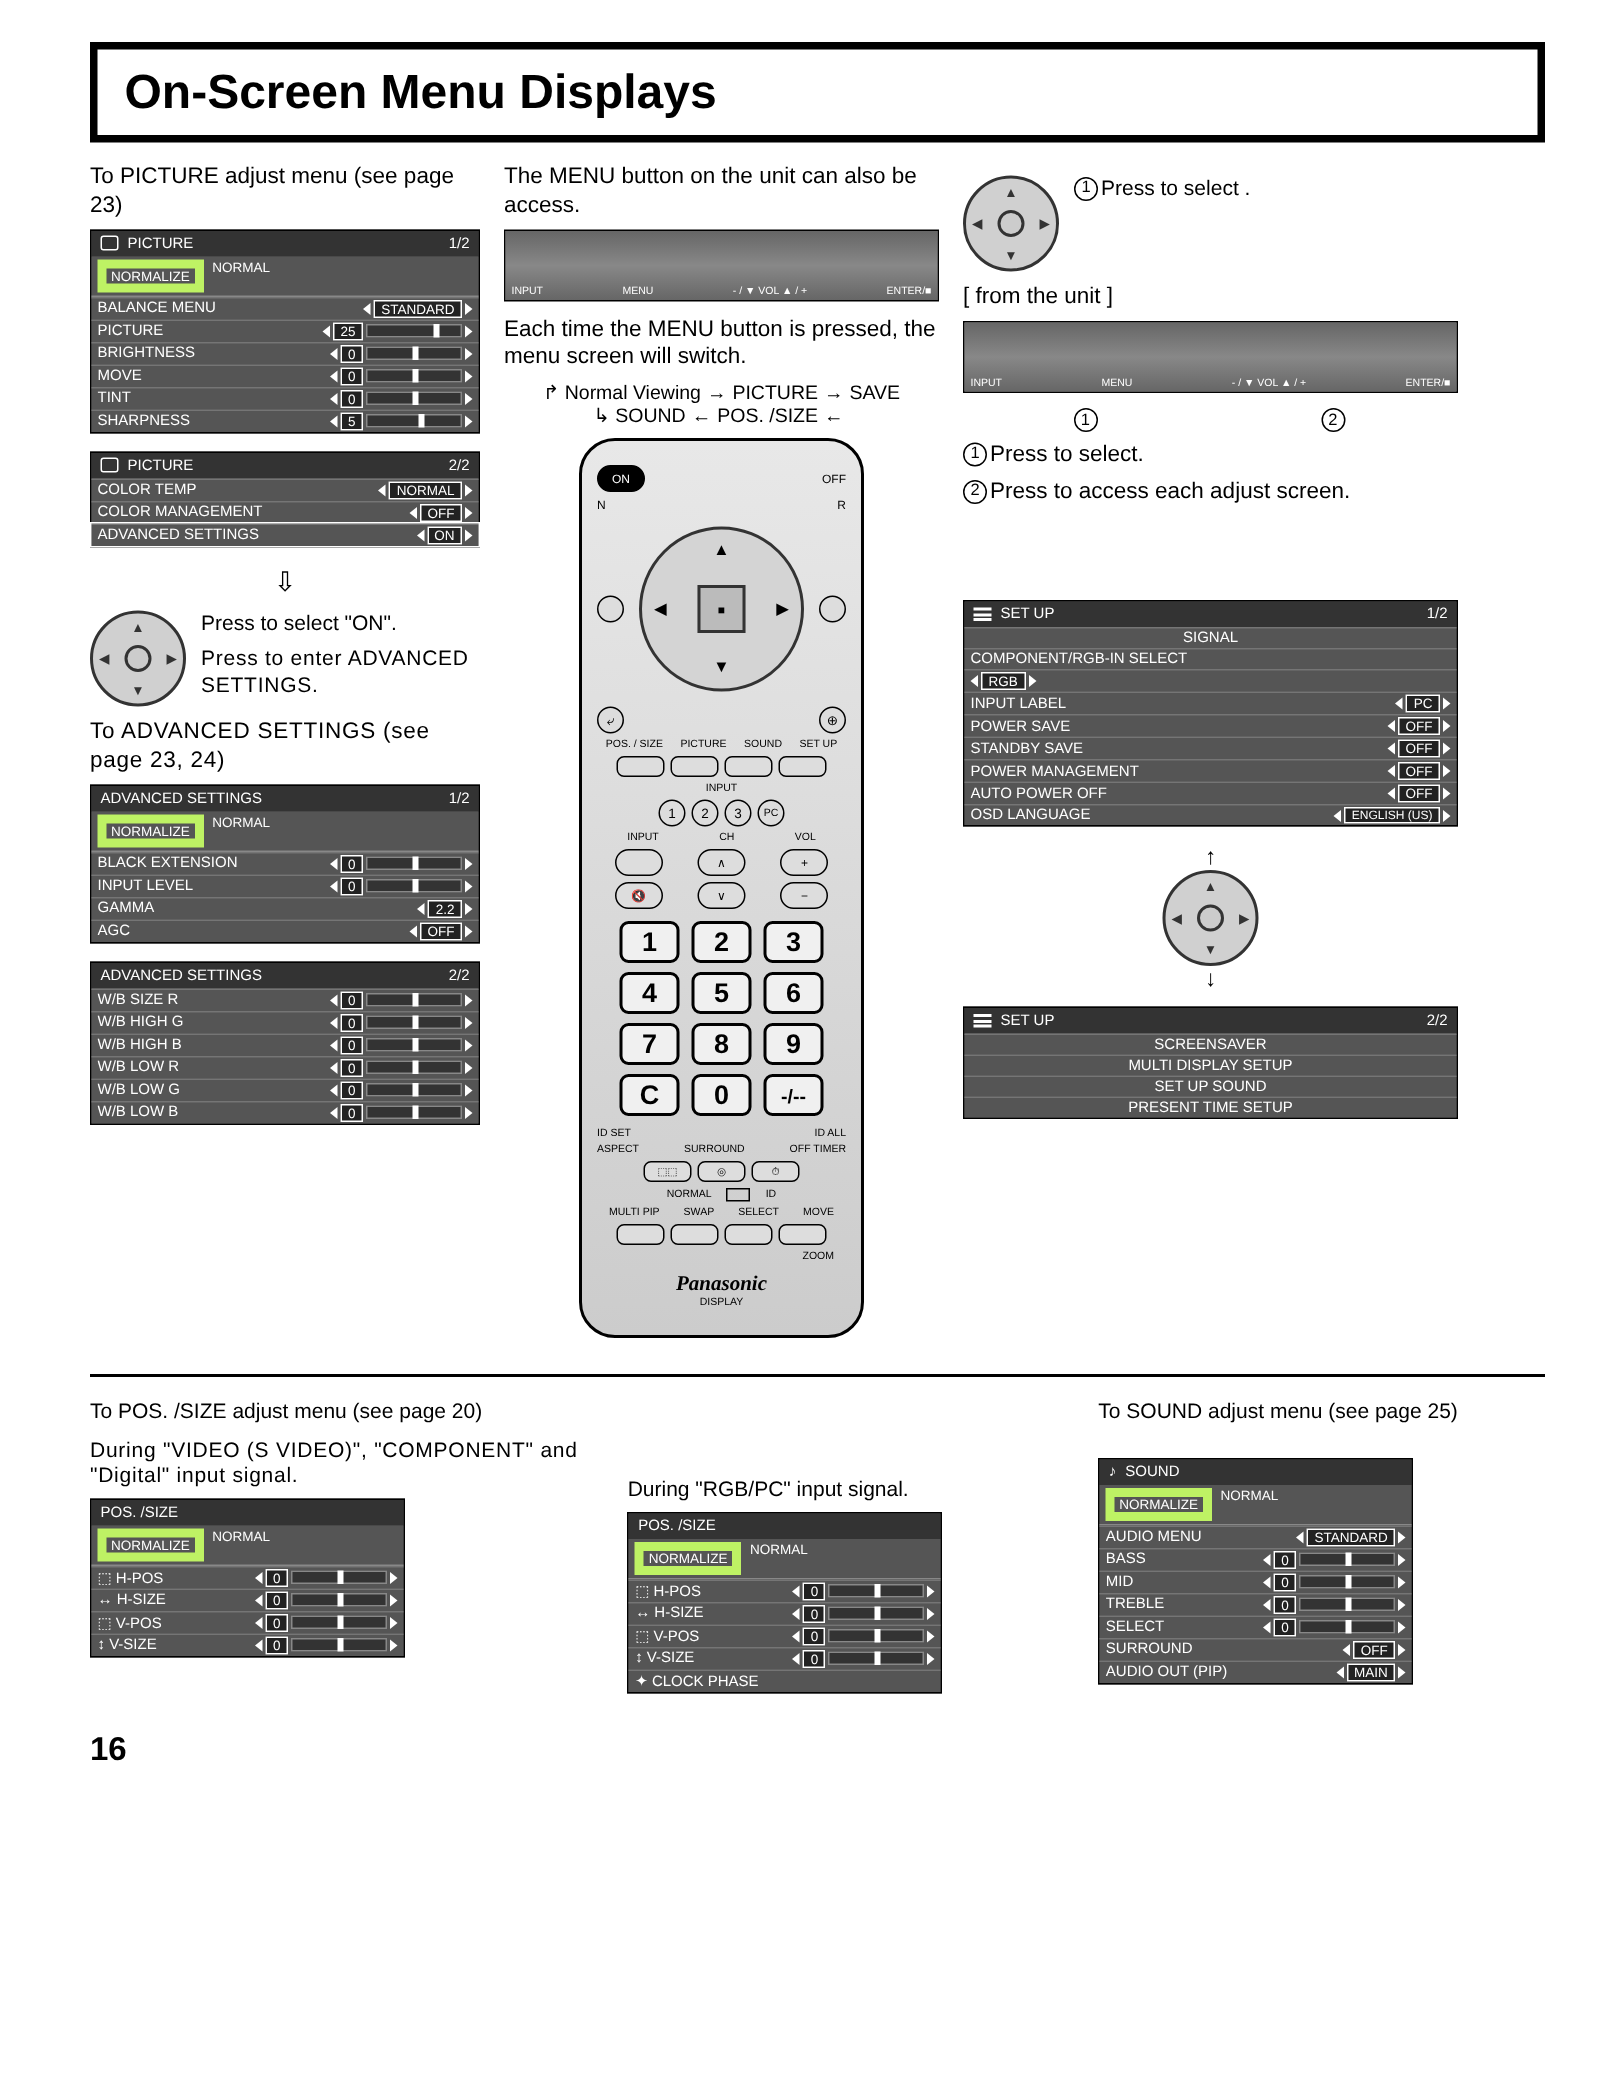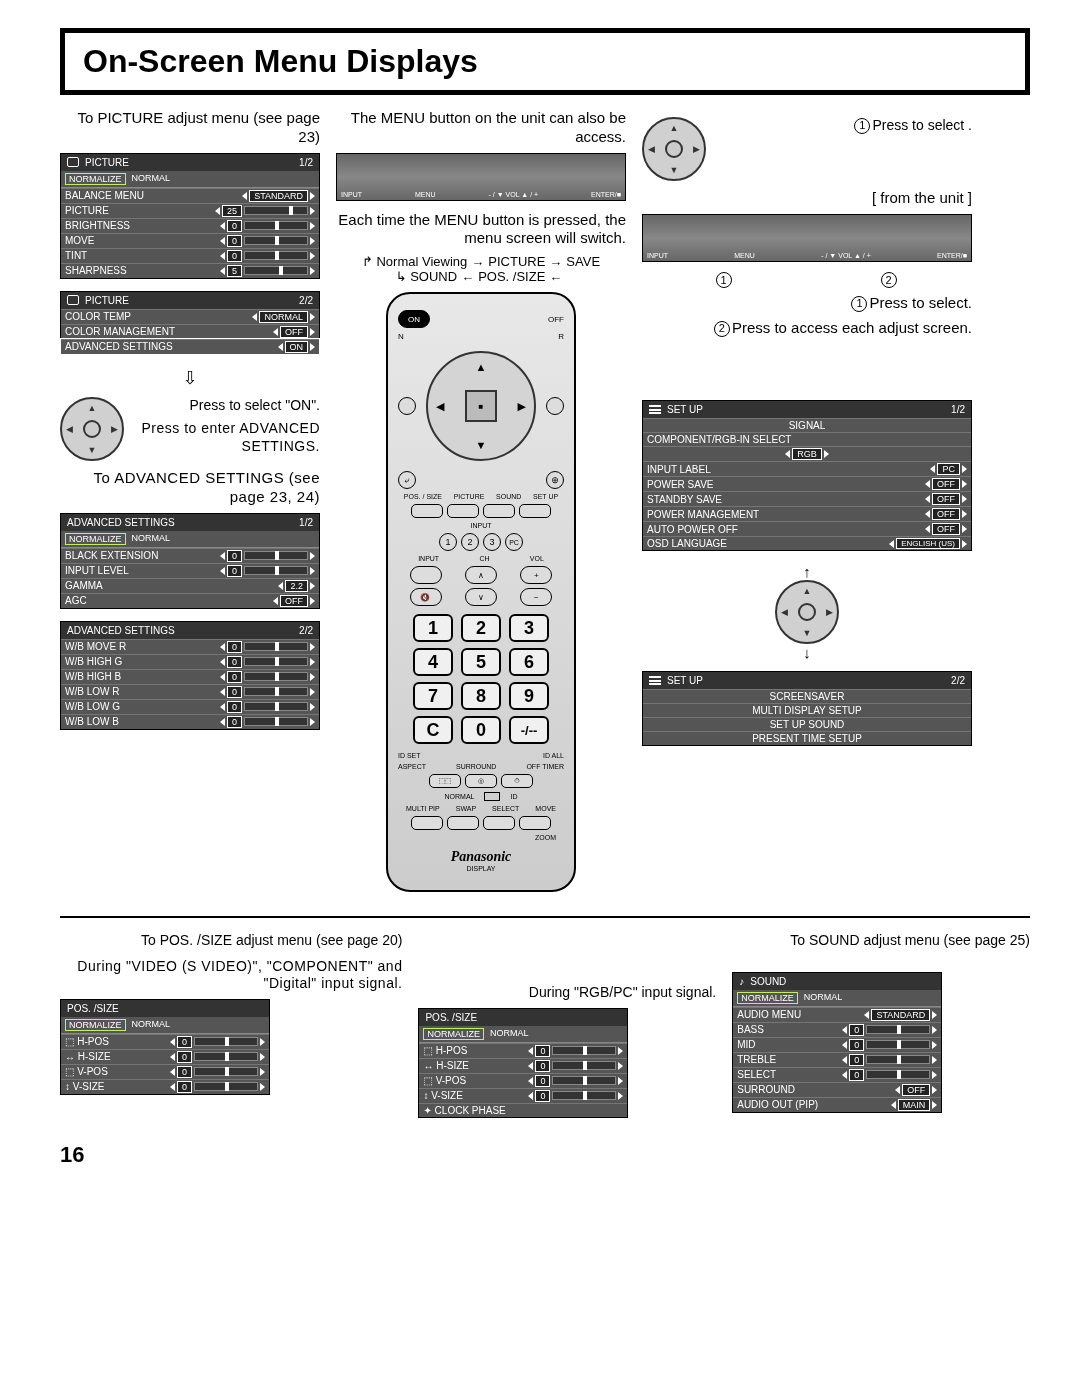--- a/index.html
+++ b/index.html
@@ -5,21 +5,21 @@
   * { box-sizing: border-box; margin: 0; padding: 0; }
   body { font-family: Arial, Helvetica, sans-serif; background: #fff; width: 1080px; }
   .page { position: relative; padding: 28px 50px 20px 60px; }
   .title-box { border: 5px solid #000; padding: 10px 18px; margin-bottom: 14px; }
   .title-box h1 { font-size: 32px; font-weight: bold; }
   .cols { display: flex; gap: 16px; }
   .col { font-size: 15px; }
   .col1 { width: 260px; }
   .col2 { width: 290px; }
   .col3 { width: 330px; }
-  p { margin-bottom: 6px; line-height: 1.25; text-align: right; }
+  p { margin-bottom: 6px; line-height: 1.25; }
   .osd { background: #4a4a4a; border: 1px solid #000; color: #fff; font-size: 10px; margin: 6px 0 12px 0; }
   .osd-hdr { display: flex; align-items: center; padding: 3px 6px; background: #333; }
   .osd-hdr .icon { width: 12px; height: 10px; border: 1px solid #fff; border-radius: 2px; margin-right: 6px; }
   .osd-hdr .icon-menu { width: 12px; height: 10px; margin-right: 6px; display: flex; flex-direction: column; justify-content: space-around; }
   .osd-hdr .icon-menu span { height: 2px; background: #fff; }
   .osd-hdr .pg { margin-left: auto; }
   .osd-row { display: flex; align-items: center; border-top: 1px solid #757575; padding: 1px 4px; background: #555; }
   .osd-row .lab { flex: 1; white-space: nowrap; overflow: hidden; }
   .osd-row .val { display: flex; align-items: center; gap: 2px; font-size: 9px; }
   .slider { width: 64px; height: 9px; background: #333; border: 1px solid #888; position: relative; display: inline-block; }
@@ -47,21 +47,21 @@
   .brand { font-weight: bold; font-style: italic; font-family: Georgia, serif; font-size: 14px; margin-top: 8px; }
   .unit-panel { background: linear-gradient(#666,#888,#666); border: 1px solid #000; height: 48px; position: relative; margin: 6px 0 10px 0; }
   .unit-panel .strip { position: absolute; bottom: 2px; left: 4px; right: 4px; font-size: 7px; color: #fff; display: flex; justify-content: space-between; }
   .navline { font-size: 13px; text-align: center; margin: 6px 0; }
   .navline .arr { padding: 0 4px; }
   .circ-num { display: inline-flex; width: 16px; height: 16px; border: 1.5px solid #000; border-radius: 50%; align-items: center; justify-content: center; font-size: 11px; margin-right: 2px; vertical-align: middle; }
   .bottom-row { display: flex; gap: 16px; margin-top: 16px; border-top: 2px solid #000; padding-top: 14px; }
   .bottom-row .bc { flex: 1; font-size: 14px; }
   .pagenum { font-size: 22px; font-weight: bold; margin-top: 12px; }
   .osd-norm { display: flex; gap: 6px; padding: 2px 4px; font-size: 9px; border-bottom: 1px solid #888; background: #555; }
-  .osd-norm .nb { border: 1px solid #bef264; padding: 0 3px; }
+  .osd-norm .nb { border: 6px solid #bef264; padding: 0 3px; }
   .dpad .arr-u, .dpad .arr-d, .dpad .arr-l, .dpad .arr-r { position: absolute; font-size: 9px; color: #333; }
   .dpad .arr-u { top: 4px; left: 50%; transform: translateX(-50%); }
   .dpad .arr-d { bottom: 4px; left: 50%; transform: translateX(-50%); }
   .dpad .arr-l { left: 4px; top: 50%; transform: translateY(-50%); }
   .dpad .arr-r { right: 4px; top: 50%; transform: translateY(-50%); }
   .dpad-line-box { width:150px; margin: 10px auto; }
   .setup-row-plain { text-align:center; padding:1px 4px; background:#555; border-top:1px solid #757575; }
 </style>
 </head>
 <body>
@@ -249,21 +249,21 @@
             </span>
           </div>
       </div>
 
       <div class="osd">
         <div class="osd-hdr">
             <span>ADVANCED SETTINGS</span>
             <span class="pg">2/2</span>
           </div>
         <div class="osd-row">
-            <span class="lab">W/B MOVE R</span>
+            <span class="lab">W/B SIZE R</span>
             <span class="val">
               <span class="tri-l"></span>
               <span class="vbox">0</span>
               <span class="slider">
                 <span class="thumb" style="left:30px"></span>
               </span>
               <span class="tri-r"></span>
             </span>
           </div>
         <div class="osd-row">
@@ -489,21 +489,21 @@
               <span></span>
               <span></span>
             </span>
             <span>SET UP</span>
             <span class="pg">1/2</span>
           </div>
         <div class="setup-row-plain">SIGNAL</div>
         <div class="osd-row">
             <span class="lab">COMPONENT/RGB-IN SELECT</span>
           </div>
-        <div class="osd-row" style="justify-content:center">
+        <div class="osd-row" style="justify-content:flex-start">
             <span class="val">
               <span class="tri-l"></span>
               <span class="vbox">RGB</span>
               <span class="tri-r"></span>
             </span>
           </div>
         <div class="osd-row">
             <span class="lab">INPUT LABEL</span>
             <span class="val">
               <span class="tri-l"></span>

